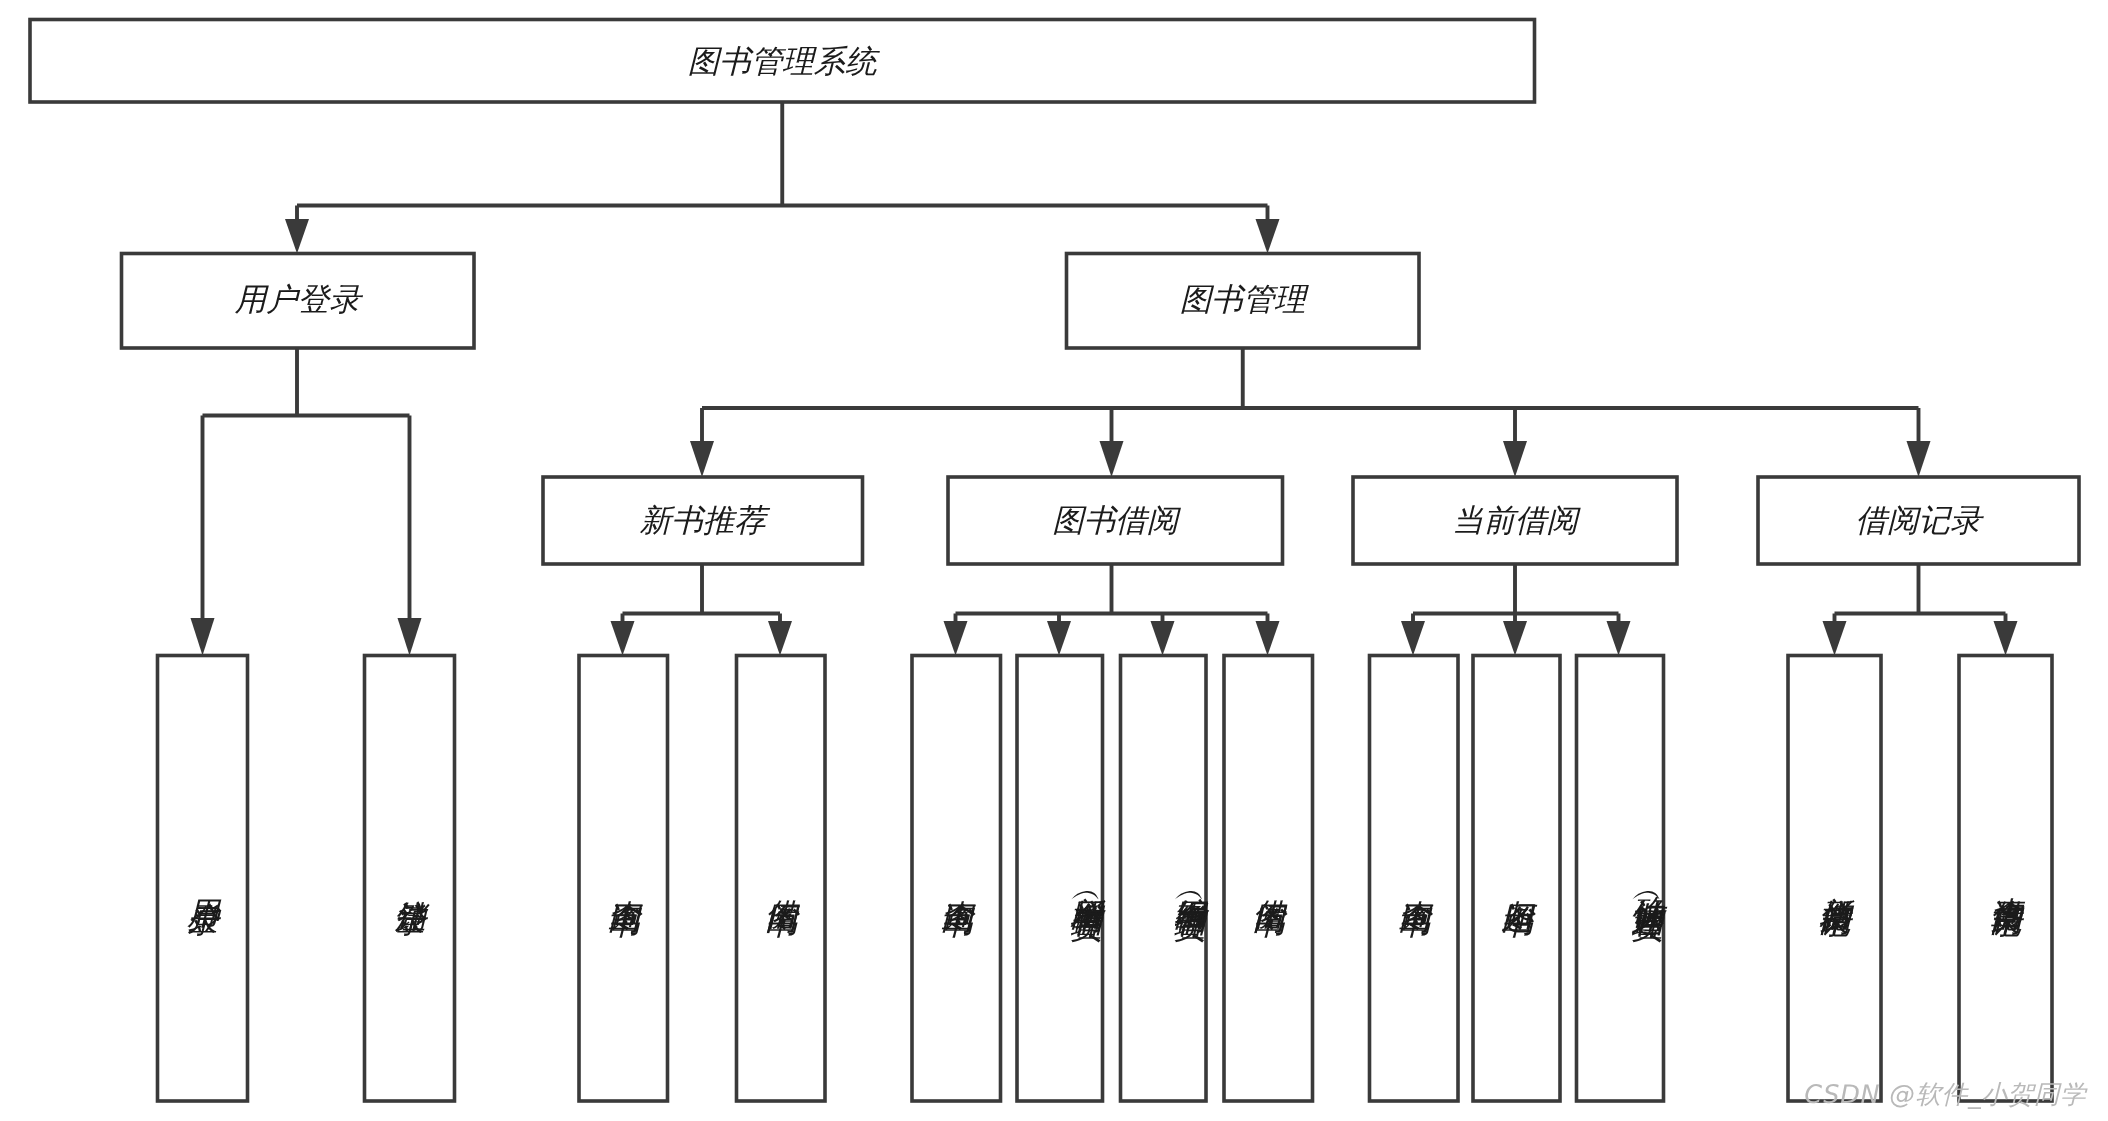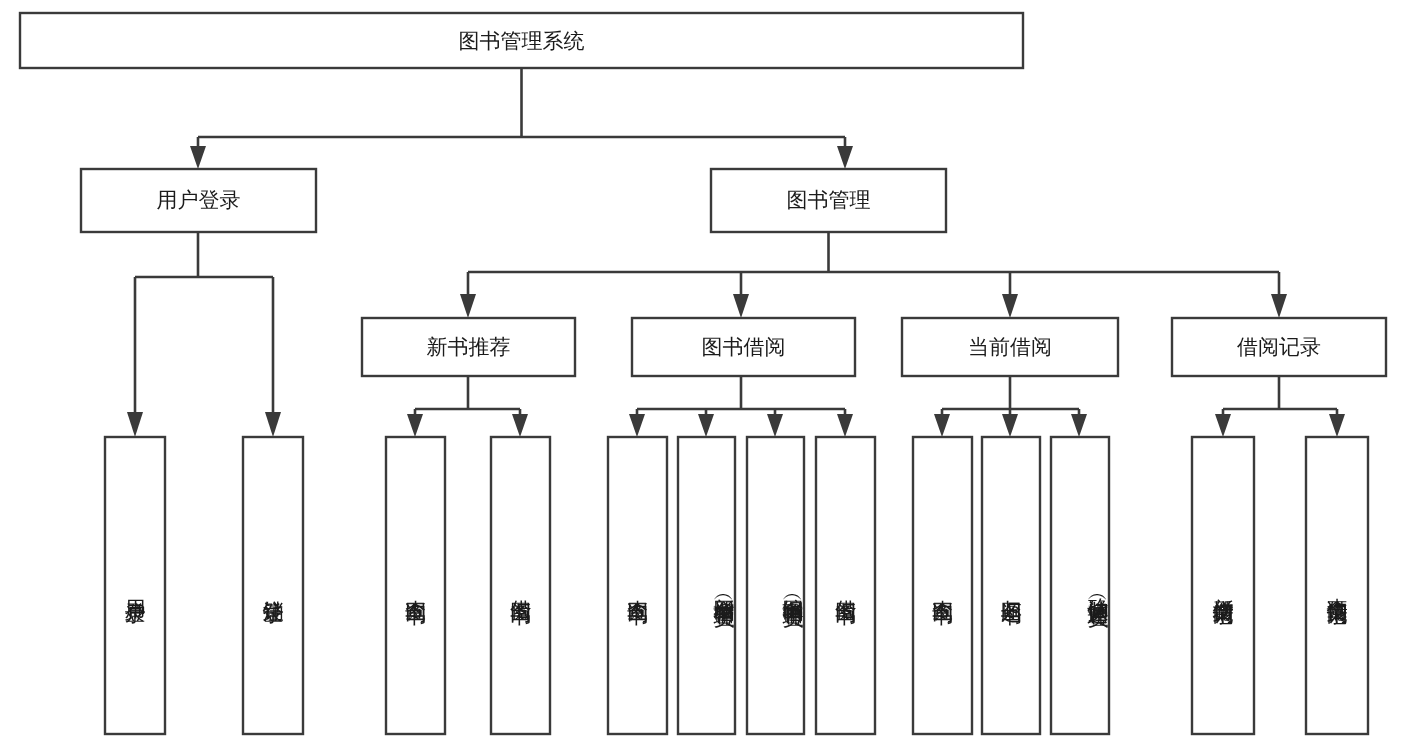--- a/index.html
+++ b/index.html
@@ -10,20 +10,21 @@
   }
   body {
     font-family: "DejaVu Sans", "Liberation Sans", sans-serif;
   }
   #diagram-root {
     position: relative;
     width: 1405px;
     height: 747px;
     background: #ffffff;
     overflow: hidden;
+    font-style: italic;
   }
   svg.flow {
     position: absolute;
     left: 0;
     top: 0;
     width: 1405px;
     height: 747px;
     display: block;
   }
   .node-rect {
@@ -215,14 +216,15 @@
   <div class="leaf-label" style="left:913px; top:437px; width:59px; height:297px; align-items:center; display:flex; justify-content:center;">查询图书</div>
 
   <div class="leaf-label" style="left:982px; top:437px; width:58px; height:297px; align-items:center; display:flex; justify-content:center;">归还图书</div>
 
   <div class="leaf-label" style="left:1051px; top:441px; width:58px; height:293px; align-items:flex-start; display:flex; justify-content:center;">确认归还（管理员）</div>
 
   <div class="leaf-label" style="left:1192px; top:437px; width:62px; height:297px; align-items:center; display:flex; justify-content:center;">新增借阅记录</div>
 
   <div class="leaf-label" style="left:1306px; top:437px; width:62px; height:297px; align-items:center; display:flex; justify-content:center;">查询借阅记录</div>
 
+  <div class="watermark">CSDN @软件_小贺同学</div>
 
 </div>
 
 </body></html>

